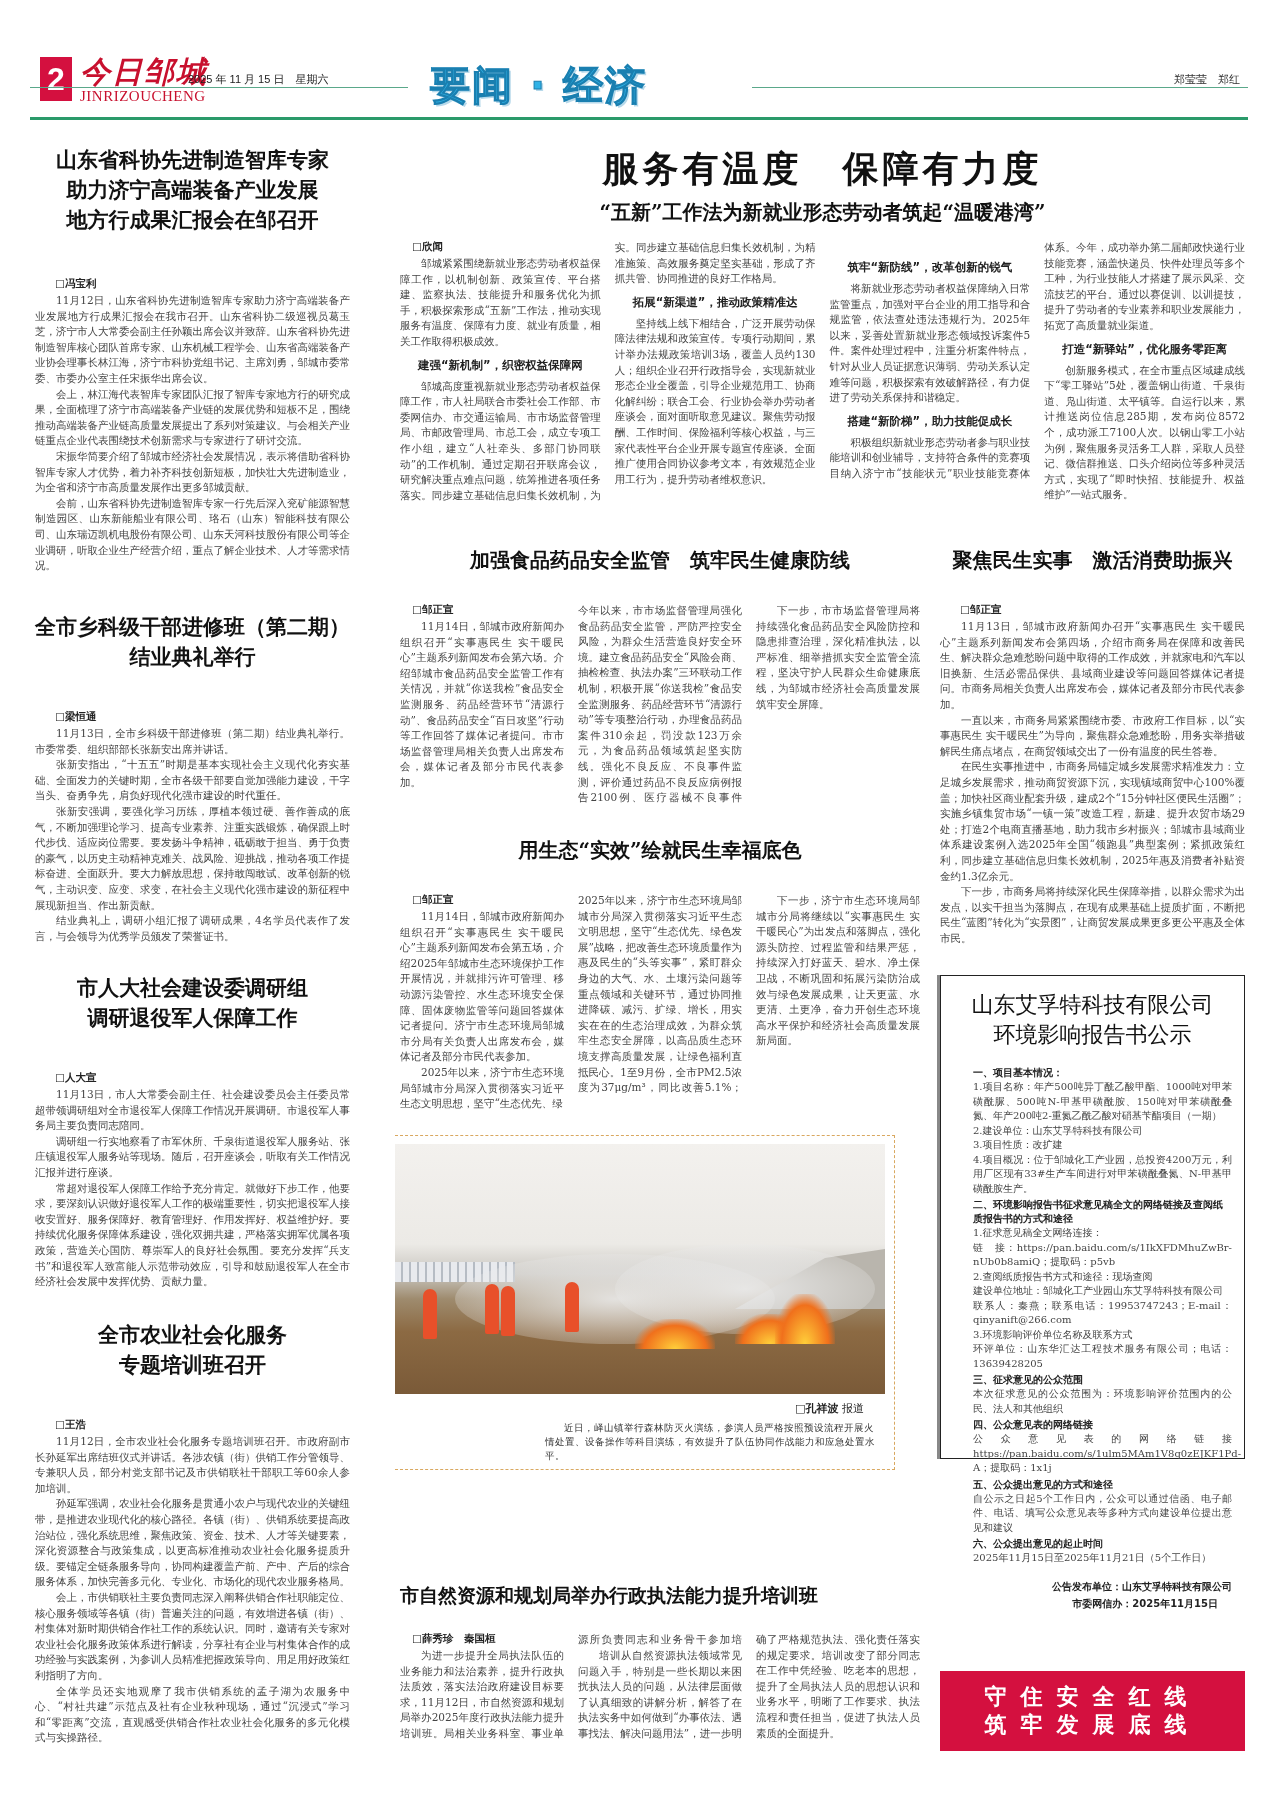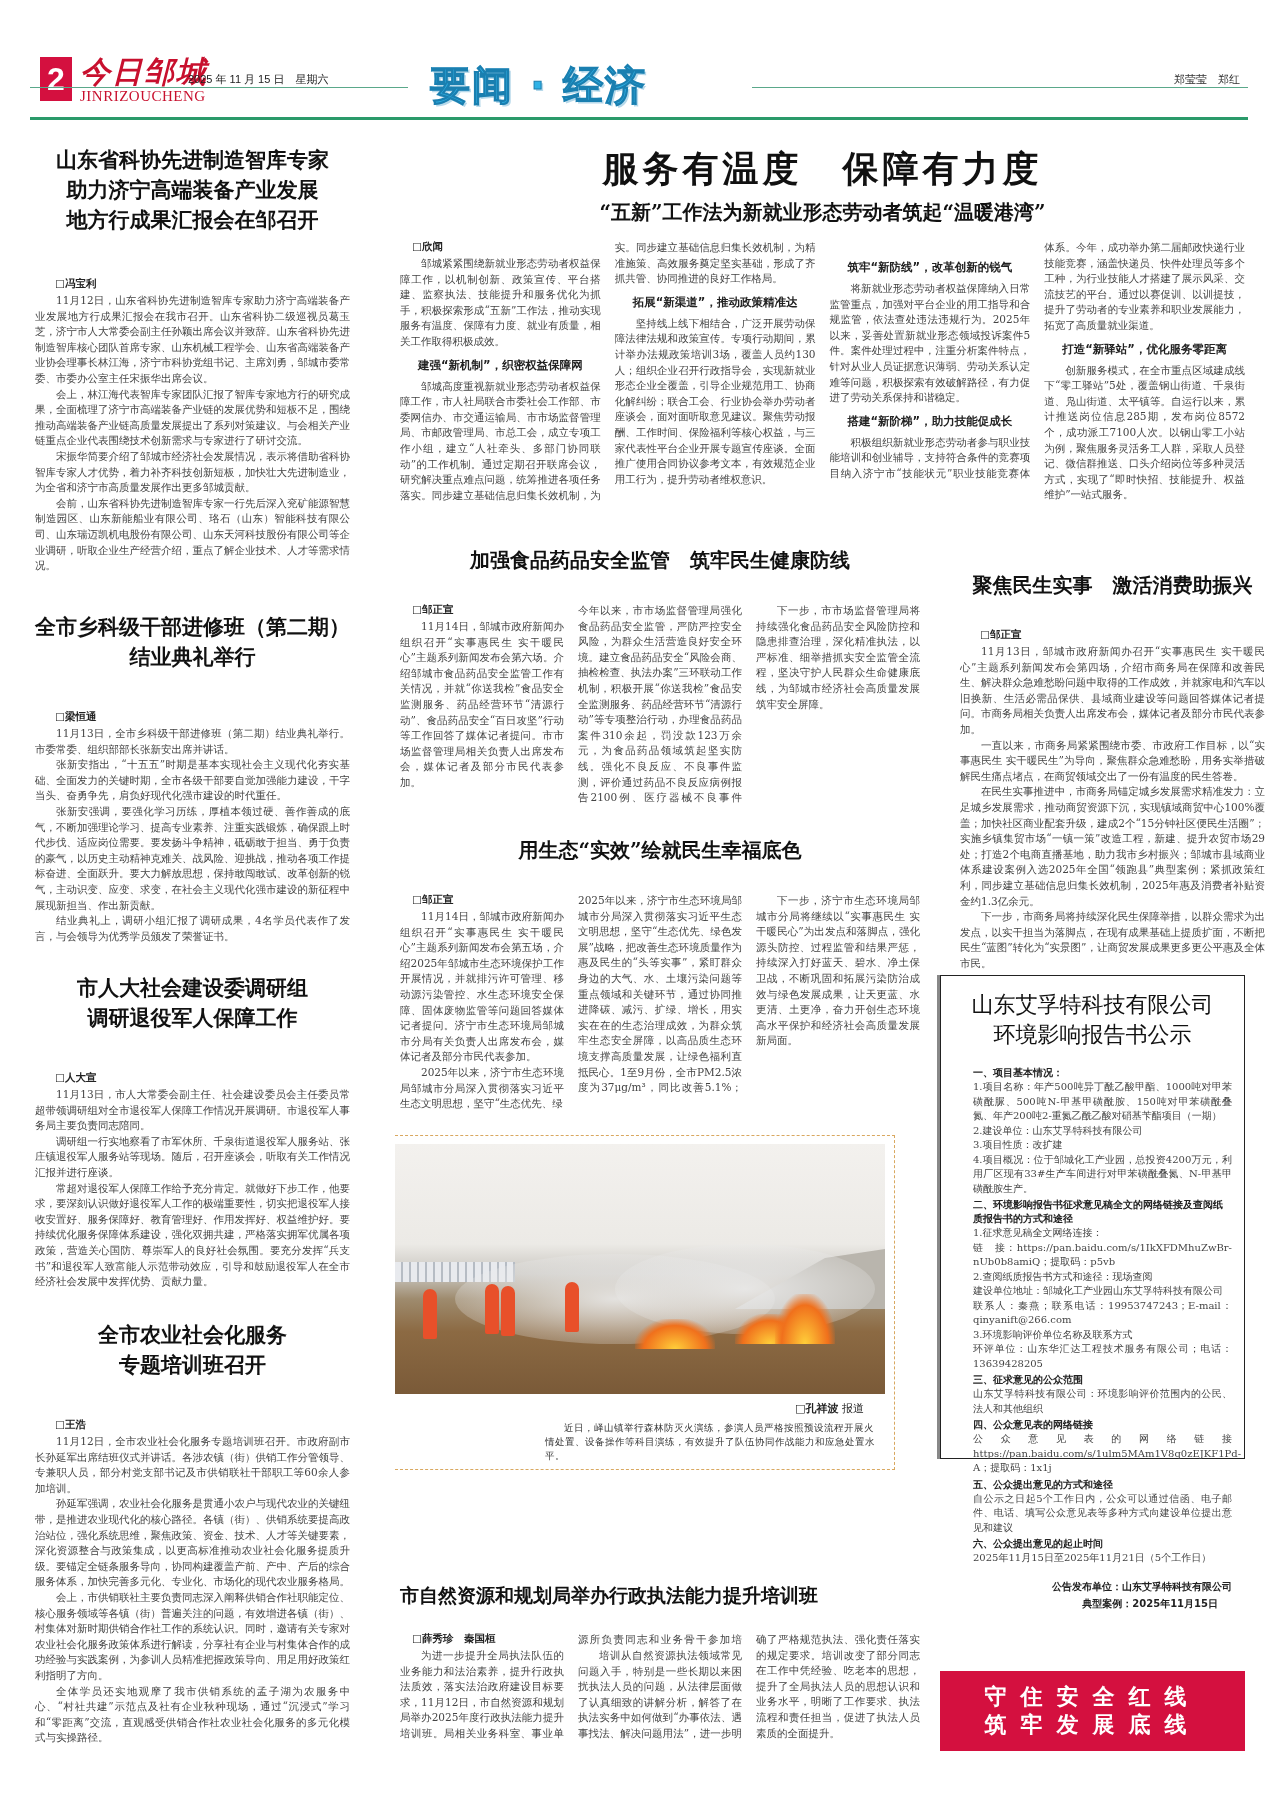--- a/index.html
+++ b/index.html
@@ -171,21 +171,21 @@
     </div>
     <div class="col body">
       <p style="max-height:202px; overflow:hidden; text-indent:0;">今年以来，市市场监督管理局强化食品药品安全监管，严防严控安全风险，为群众生活营造良好安全环境。建立食品药品安全“风险会商、抽检检查、执法办案”三环联动工作机制，积极开展“你送我检”食品安全监测服务、药品经营环节“清源行动”等专项整治行动，办理食品药品案件310余起，罚没款123万余元，为食品药品领域筑起坚实防线。强化不良反应、不良事件监测，评价通过药品不良反应病例报告2100例、医疗器械不良事件1266例、化妆品不良反应报告220例、药物滥用报告33例，报告数量和质量稳居济宁前列。积极构建企业自律、政府监管、公众参与的社会共治格局，今年以来，累计开展宣传培训50余场，发放资料3万余份，畅通投诉渠道，受理食品相关举报千余件，办结率100%，形成社会监督与行政监管良性互动。</p>
     </div>
     <div class="col body">
       <p>下一步，市市场监督管理局将持续强化食品药品安全风险防控和隐患排查治理，深化精准执法，以严标准、细举措抓实安全监管全流程，坚决守护人民群众生命健康底线，为邹城市经济社会高质量发展筑牢安全屏障。</p>
     </div>
   </div>
 </div>
 
-<div class="article" style="left:940px; top:570px; width:305px;margin-left:20px;">
+<div class="article" style="left:940px; top:545px; width:305px;">
   <div class="headline" style="font-size:20px; line-height:30px;">聚焦民生实事　激活消费助振兴</div>
   <div style="height:28px"></div>
   <div class="byline" style="padding-left:20px">□邹正宣</div>
   <div class="body">
     <p>11月13日，邹城市政府新闻办召开“实事惠民生 实干暖民心”主题系列新闻发布会第四场，介绍市商务局在保障和改善民生、解决群众急难愁盼问题中取得的工作成效，并就家电和汽车以旧换新、生活必需品保供、县域商业建设等问题回答媒体记者提问。市商务局相关负责人出席发布会，媒体记者及部分市民代表参加。</p>
     <p>一直以来，市商务局紧紧围绕市委、市政府工作目标，以“实事惠民生 实干暖民生”为导向，聚焦群众急难愁盼，用务实举措破解民生痛点堵点，在商贸领域交出了一份有温度的民生答卷。</p>
     <p>在民生实事推进中，市商务局锚定城乡发展需求精准发力：立足城乡发展需求，推动商贸资源下沉，实现镇域商贸中心100%覆盖；加快社区商业配套升级，建成2个“15分钟社区便民生活圈”；实施乡镇集贸市场“一镇一策”改造工程，新建、提升农贸市场29处；打造2个电商直播基地，助力我市乡村振兴；邹城市县域商业体系建设案例入选2025年全国“领跑县”典型案例；紧抓政策红利，同步建立基础信息归集长效机制，2025年惠及消费者补贴资金约1.3亿余元。</p>
     <p>下一步，市商务局将持续深化民生保障举措，以群众需求为出发点，以实干担当为落脚点，在现有成果基础上提质扩面，不断把民生“蓝图”转化为“实景图”，让商贸发展成果更多更公平惠及全体市民。</p>
   </div>
 </div>
@@ -261,30 +261,30 @@
       <div class="ln ind">4.项目概况：位于邹城化工产业园，总投资4200万元，利用厂区现有33#生产车间进行对甲苯磺酰叠氮、N-甲基甲磺酰胺生产。</div>
       <div class="sec">二、环境影响报告书征求意见稿全文的网络链接及查阅纸质报告书的方式和途径</div>
       <div class="ln ind">1.征求意见稿全文网络连接：</div>
       <div class="ln ind">链　接：https://pan.baidu.com/s/1IkXFDMhuZwBr-nUb0b8amiQ；提取码：p5vb</div>
       <div class="ln ind">2.查阅纸质报告书方式和途径：现场查阅</div>
       <div class="ln ind">建设单位地址：邹城化工产业园山东艾孚特科技有限公司</div>
       <div class="ln ind">联系人：秦燕；联系电话：19953747243；E-mail：qinyanift@266.com</div>
       <div class="ln ind">3.环境影响评价单位名称及联系方式</div>
       <div class="ln ind">环评单位：山东华汇达工程技术服务有限公司；电话：13639428205</div>
       <div class="sec">三、征求意见的公众范围</div>
-      <div class="ln ind">山东艾孚特科技有限公司：环境影响评价范围内的公民、法人和其他组织</div>
+      <div class="ln ind">本次征求意见的公众范围为：环境影响评价范围内的公民、法人和其他组织</div>
       <div class="sec">四、公众意见表的网络链接</div>
       <div class="ln ind">公众意见表的网络链接 https://pan.baidu.com/s/1ulm5MAm1V8q0zEJKF1Pd-A；提取码：1x1j</div>
       <div class="sec">五、公众提出意见的方式和途径</div>
       <div class="ln ind">自公示之日起5个工作日内，公众可以通过信函、电子邮件、电话、填写公众意见表等多种方式向建设单位提出意见和建议</div>
       <div class="sec">六、公众提出意见的起止时间</div>
       <div class="ln ind">2025年11月15日至2025年11月21日（5个工作日）</div>
     </div>
   <div class="sign">
     <div>公告发布单位：山东艾孚特科技有限公司</div>
-    <div style="padding-right:14px">典型案例：2025年11月15日</div>
+    <div style="padding-right:14px">市委网信办：2025年11月15日</div>
   </div>
 </div>
 
 <div class="slogan">
   <div>守住安全红线</div>
   <div>筑牢发展底线</div>
 </div>
 
 </body></html>

